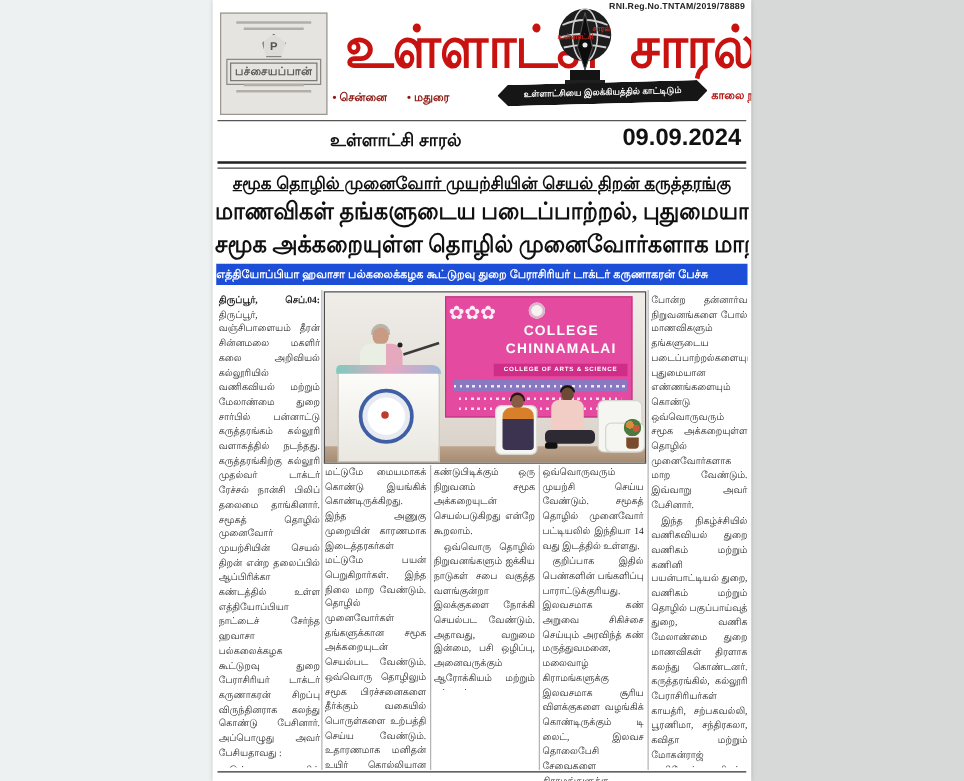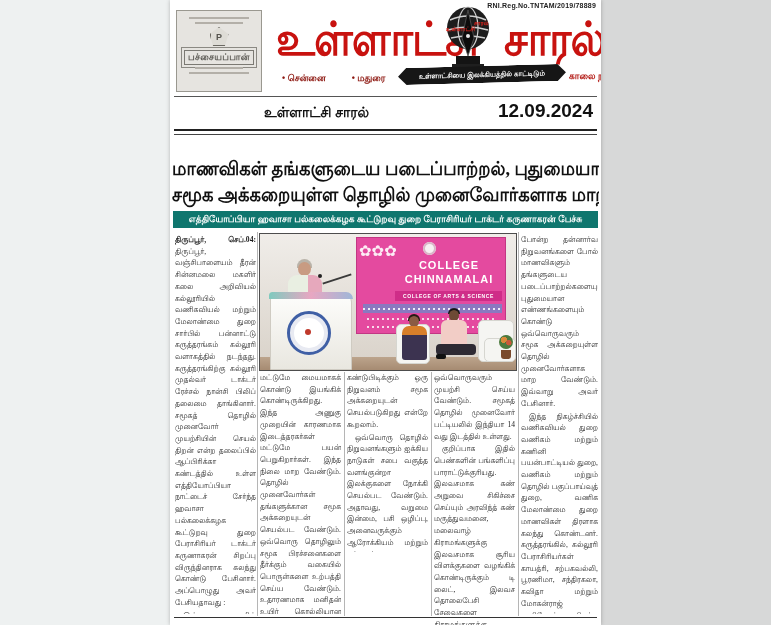--- a/index.html
+++ b/index.html
@@ -18,39 +18,39 @@
   .pent{width:17px;height:17px;margin:2px 0;background:#dedcd6;border:1.5px solid #6b6963;
         clip-path:polygon(50% 0,100% 38%,81% 100%,19% 100%,0 38%);
         display:flex;align-items:center;justify-content:center;font:700 9px "Liberation Sans",sans-serif;color:#55534d;}
   .adname{margin-top:2px;border:1px solid #7b7973;box-shadow:0 0 0 2px #e6e4e0,0 0 0 3px #8b8983;
           padding:1px 3px;font:700 9px "Liberation Sans",sans-serif;color:#5c5a54;letter-spacing:.3px;}
   .mast-word{font:800 43px "Liberation Serif",serif;color:#c8120f;letter-spacing:-1px;
              transform:scaleY(1.08);transform-origin:top left;white-space:nowrap;line-height:1;}
   .mast-left{left:106px;top:16px;}
   .mast-right{left:334px;top:16px;}
   .emblem{left:266px;top:4px;width:64px;height:76px;}
-  .editions{left:112px;top:73px;display:flex;gap:26px;font:700 9px "Liberation Sans",sans-serif;color:#8d1710;}
+  .editions{left:96px;top:73px;display:flex;gap:16px;font:700 9px "Liberation Sans",sans-serif;color:#8d1710;}
   .ribbon{left:228px;top:66px;width:168px;height:17px;background:#161616;color:#fff;
           font:700 7px "Liberation Sans",sans-serif;line-height:17px;text-align:center;
           clip-path:polygon(0 50%,5% 0,95% 0,100% 50%,95% 100%,5% 100%);transform:rotate(-1.5deg);
           white-space:nowrap;overflow:hidden;}
   .tagline{left:399px;top:71px;font:700 9px "Liberation Sans",sans-serif;color:#b21712;white-space:nowrap;}
   .rule-top{left:4px;right:4px;top:96px;height:1px;background:#555;}
   .section-label{left:94px;top:104px;font:700 14px "Liberation Sans",sans-serif;color:#111;}
   .edition-date{right:8px;top:100px;font:700 19px "Liberation Sans",sans-serif;color:#111;}
   .rule-double{left:4px;right:4px;top:129px;height:3px;border-top:2px solid #222;border-bottom:1px solid #444;}
   
   .kicker{left:4px;right:4px;top:139px;text-align:center;font:700 13.5px "Liberation Sans",sans-serif;
           color:#101010;text-decoration:underline;white-space:nowrap;overflow:hidden;}
   .deck{left:2px;right:2px;text-align:center;font:700 18px "Liberation Serif",serif;color:#101010;
         white-space:nowrap;overflow:hidden;transform:scaleY(1.05);}
   .deck1{top:159px;}
   .deck2{top:185px;}
-  .strapline{left:3px;right:3px;top:211px;height:17px;background:#0f766e;color:#fff;
-             font:700 9px "Liberation Sans",sans-serif;line-height:17px;text-align:center;
+  .strapline{left:3px;right:3px;top:211px;height:17px;background:#1d4ed8;color:#fff;
+             font:700 9px "Liberation Sans",sans-serif;line-height:17px;text-align:left;
              white-space:nowrap;overflow:hidden;}
   
   .col{font-size:7.6px;line-height:11.7px;text-align:justify;color:#1c1c1c;overflow:hidden;
        font-family:"Liberation Serif",serif;}
   .col p{margin:0 0 1px 0;text-indent:8px;}
   .col p.noindent{text-indent:0;}
   .col1{left:5px;top:234px;width:81px;height:380px;}
   .col2{left:90px;top:372px;width:81px;height:244px;}
   .col3{left:177px;top:372px;width:81px;height:180px;}
   .col4{left:264px;top:372px;width:81px;height:268px;}
@@ -157,23 +157,24 @@
     <div class="abs editions">
       <span>• சென்னை</span>
       <span>• மதுரை</span>
     </div>
 
     <div class="abs ribbon">உள்ளாட்சியை இலக்கியத்தில் காட்டிடும்</div>
     <div class="abs tagline">காலை நாளிதழ்</div>
 
     <div class="abs rule-top"></div>
     <div class="abs section-label">உள்ளாட்சி சாரல்</div>
-    <div class="abs edition-date">12.09.2024</div>
+    <div class="abs edition-date">09.09.2024</div>
     <div class="abs rule-double"></div>
 
+    <div class="abs kicker">சமூக தொழில் முனைவோர் முயற்சியின் செயல் திறன் கருத்தரங்கு</div>
     <div class="abs deck deck1">மாணவிகள் தங்களுடைய படைப்பாற்றல், புதுமையான எண்ணங்களுடன்</div>
     <div class="abs deck deck2">சமூக அக்கறையுள்ள தொழில் முனைவோர்களாக மாற வேண்டும்</div>
     <div class="abs strapline">எத்தியோப்பியா ஹவாசா பல்கலைக்கழக கூட்டுறவு துறை பேராசிரியர் டாக்டர் கருணாகரன் பேச்சு</div>
 
     <div class="abs photo">
       <div class="floor"></div>
 
       <div class="banner">
         <div class="flower">✿✿✿</div>
         <div class="blogo"></div>

